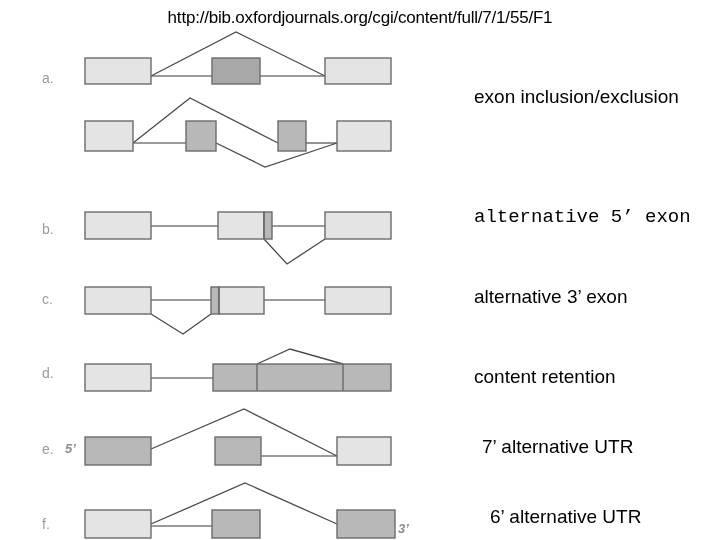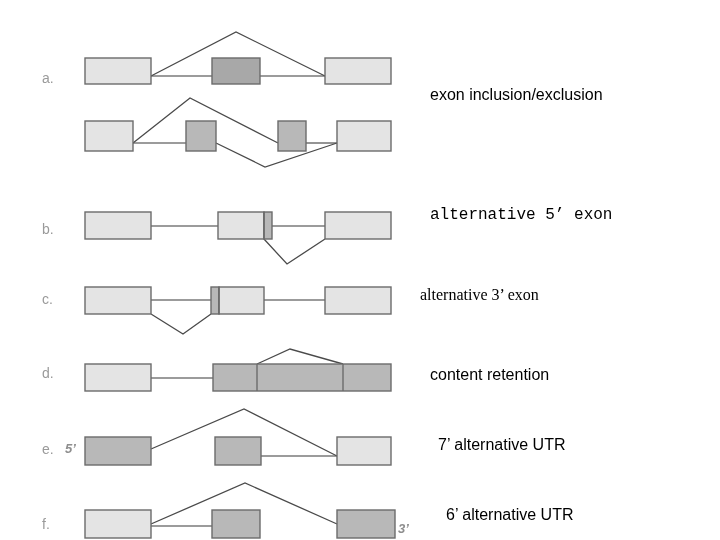--- a/index.html
+++ b/index.html
@@ -27,23 +27,24 @@
     font-size: 17px;
     color: #000000;
     letter-spacing: -0.2px;
     white-space: nowrap;
   }
 
   
   .desc-label {
     position: absolute;
     font-family: "Liberation Sans", sans-serif;
-    font-size: 16px;
+    font-size: 19px;
     color: #000000;
     white-space: nowrap;
+    margin-left: 44px;
   }
 
   
   .row-letter {
     position: absolute;
     font-family: "Liberation Sans", sans-serif;
     font-size: 14px;
     color: #9a9a9a;
     white-space: nowrap;
   }
@@ -62,20 +63,21 @@
     position: absolute;
     left: 0;
     top: 0;
   }
 </style>
 </head>
 <body>
 
 <div id="stage">
 
+  <div id="title">http://bib.oxfordjournals.org/cgi/content/full/7/1/55/F1</div>
 
   <svg id="diagram" width="720" height="540">
       <g>
         <line x1="151" y1="76" x2="212" y2="76" stroke="#7a7a7a" stroke-width="1.6"></line>
         <line x1="260" y1="76" x2="325" y2="76" stroke="#7a7a7a" stroke-width="1.6"></line>
         <polyline points="151,76 236,32 325,76" fill="none" stroke="#4a4a4a" stroke-width="1.3" stroke-linejoin="miter"></polyline>
         <rect x="85" y="58" width="66" height="26" fill="#e4e4e4" stroke="#6b6b6b" stroke-width="1.4"></rect>
         <rect x="212" y="58" width="48" height="26" fill="#a8a8a8" stroke="#6b6b6b" stroke-width="1.4"></rect>
         <rect x="325" y="58" width="66" height="26" fill="#e4e4e4" stroke="#6b6b6b" stroke-width="1.4"></rect>
       </g>
@@ -137,19 +139,19 @@
       <div class="row-letter" style="left: 42px; top: 70px;">a.</div>
       <div class="row-letter" style="left: 42px; top: 221px;">b.</div>
       <div class="row-letter" style="left: 42px; top: 291px;">c.</div>
       <div class="row-letter" style="left: 42px; top: 365px;">d.</div>
       <div class="row-letter" style="left: 42px; top: 441px;">e.</div>
       <div class="row-letter" style="left: 42px; top: 516px;">f.</div>
       <div class="prime-mark" style="left: 65px; top: 441px;">5’</div>
       <div class="prime-mark" style="left: 398px; top: 521px;">3’</div>
       <div class="desc-label" style="left: 430px; top: 86px;">exon inclusion/exclusion</div>
       <div class="desc-label" style="left: 430px; top: 206px; font-family: Liberation Mono, monospace;">alternative 5’ exon</div>
-      <div class="desc-label" style="left: 420px; top: 286px; font-family: Liberation Serif, serif;">alternative 3’ exon</div>
+      <div class="desc-label" style="left: 430px; top: 286px;">alternative 3’ exon</div>
       <div class="desc-label" style="left: 430px; top: 366px;">content retention</div>
       <div class="desc-label" style="left: 438px; top: 436px;">7’ alternative UTR</div>
       <div class="desc-label" style="left: 446px; top: 506px;">6’ alternative UTR</div>
     </div>
 
 </div>
 
 </body></html>

